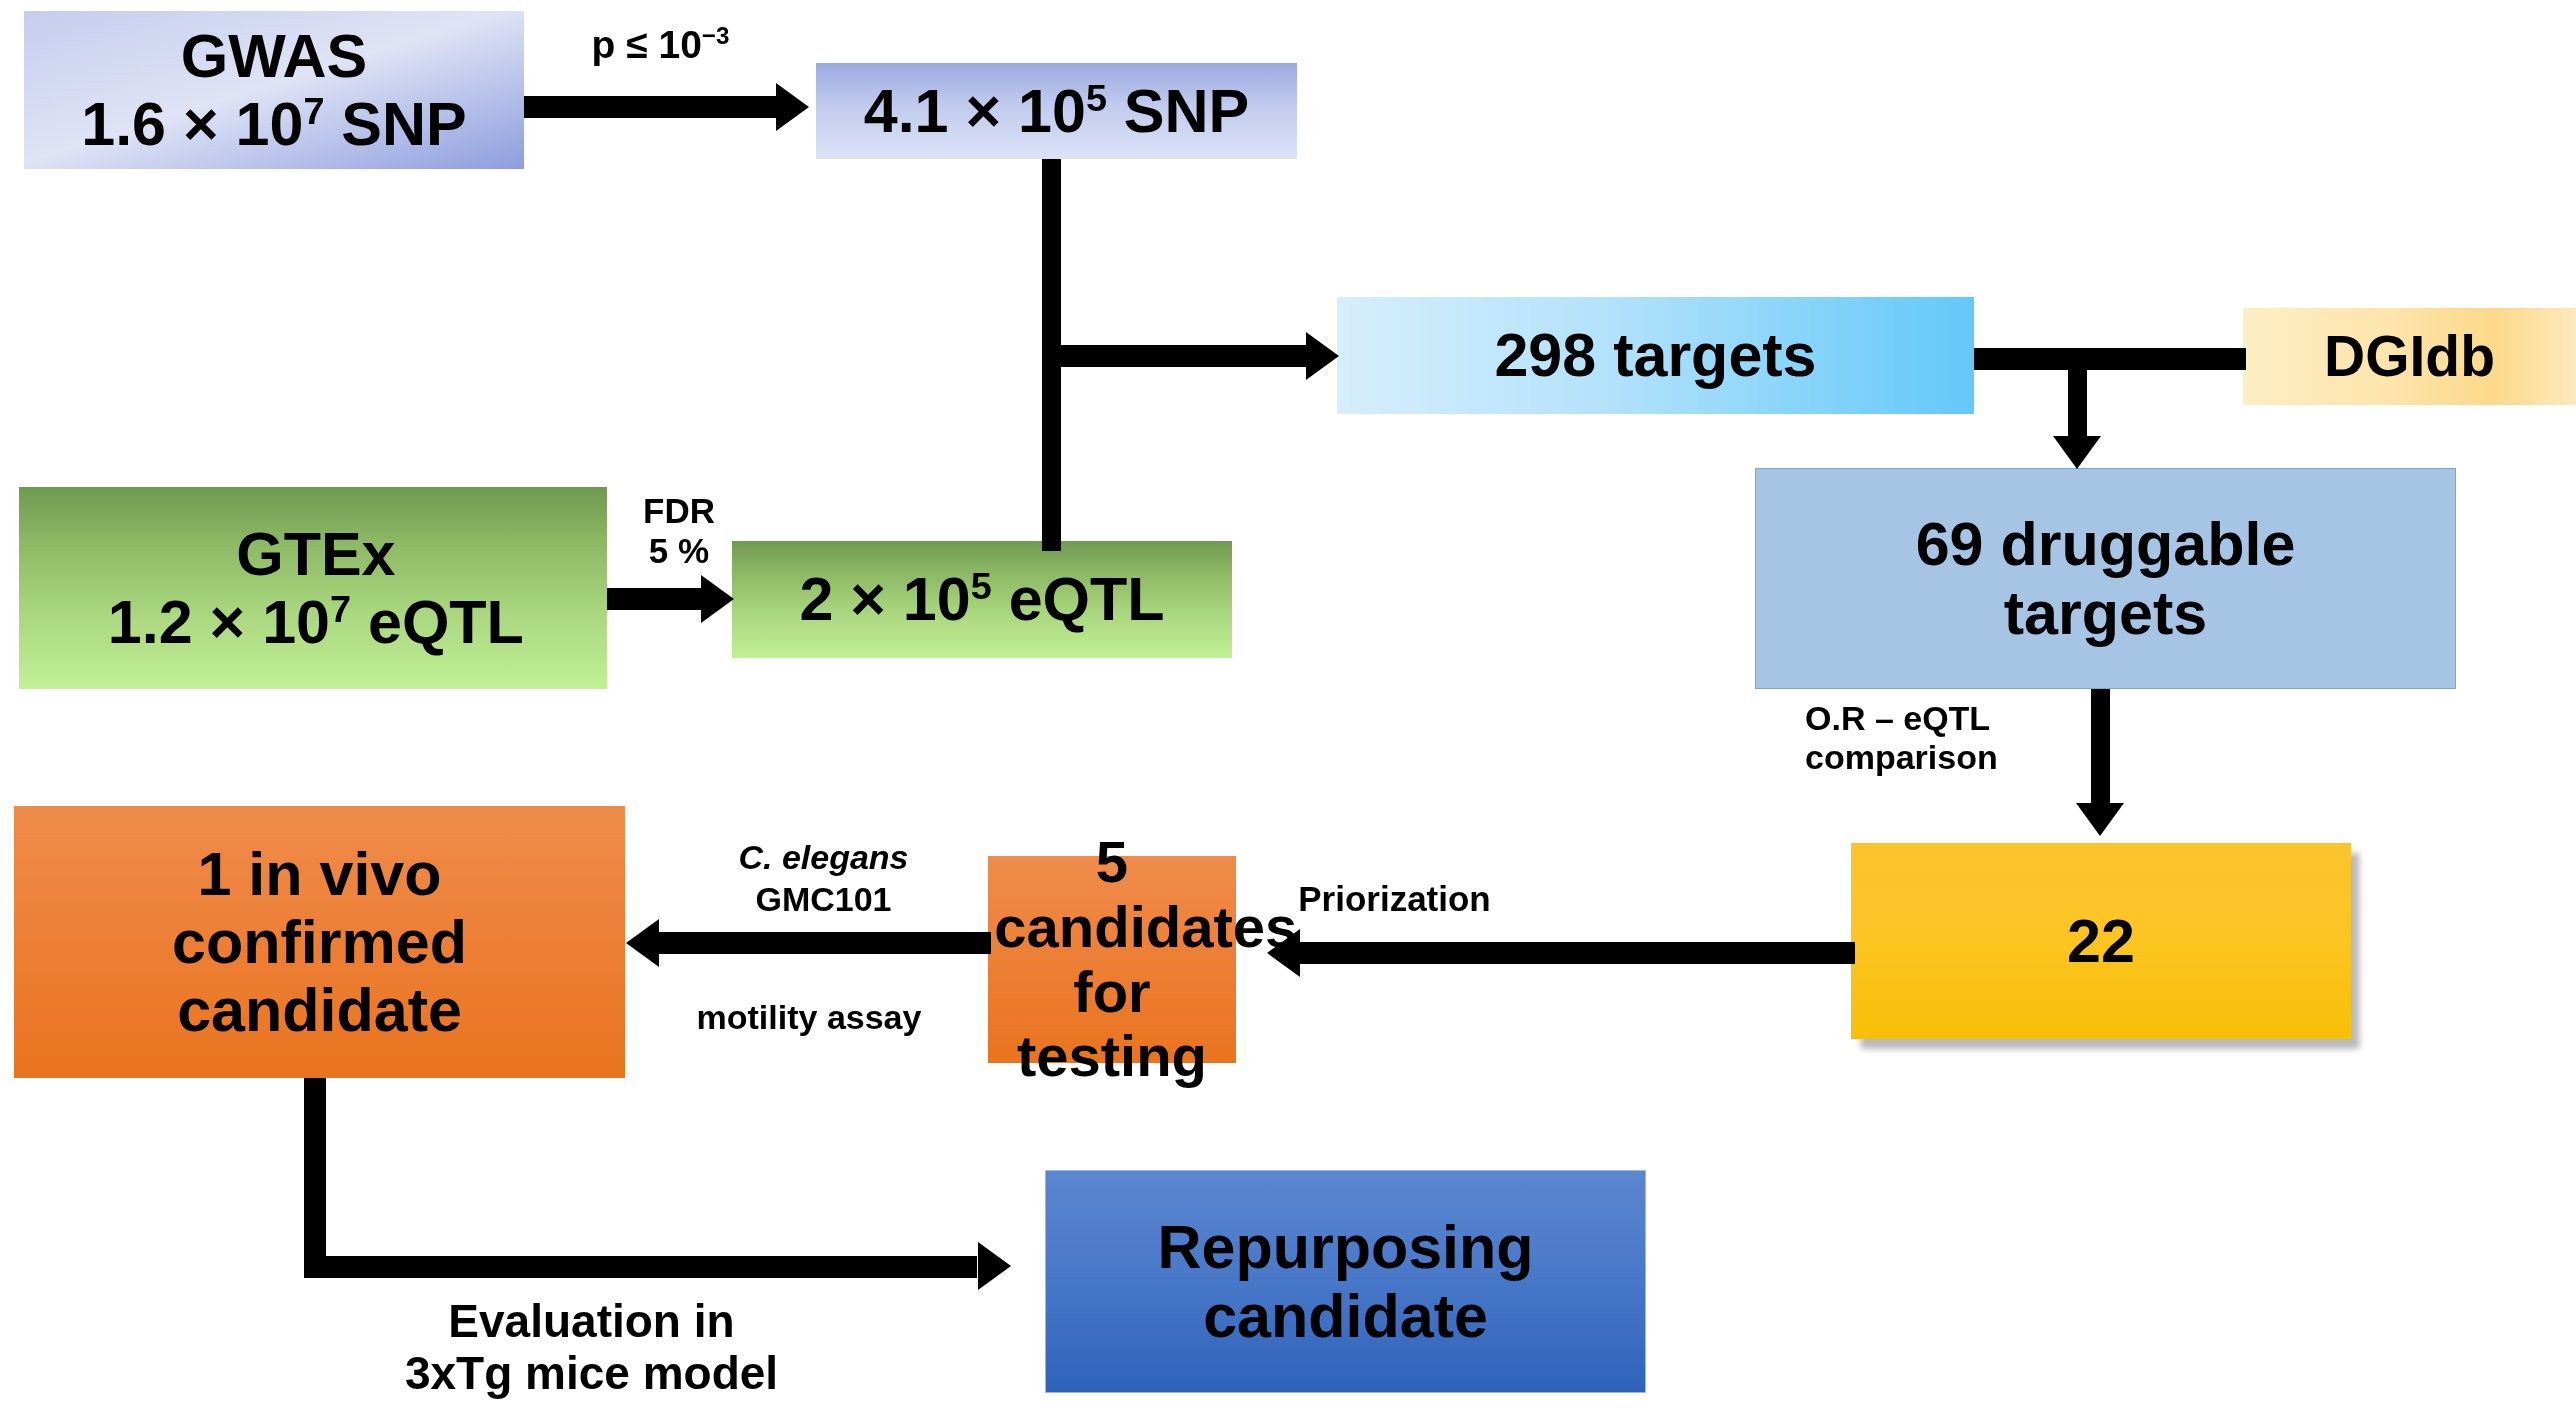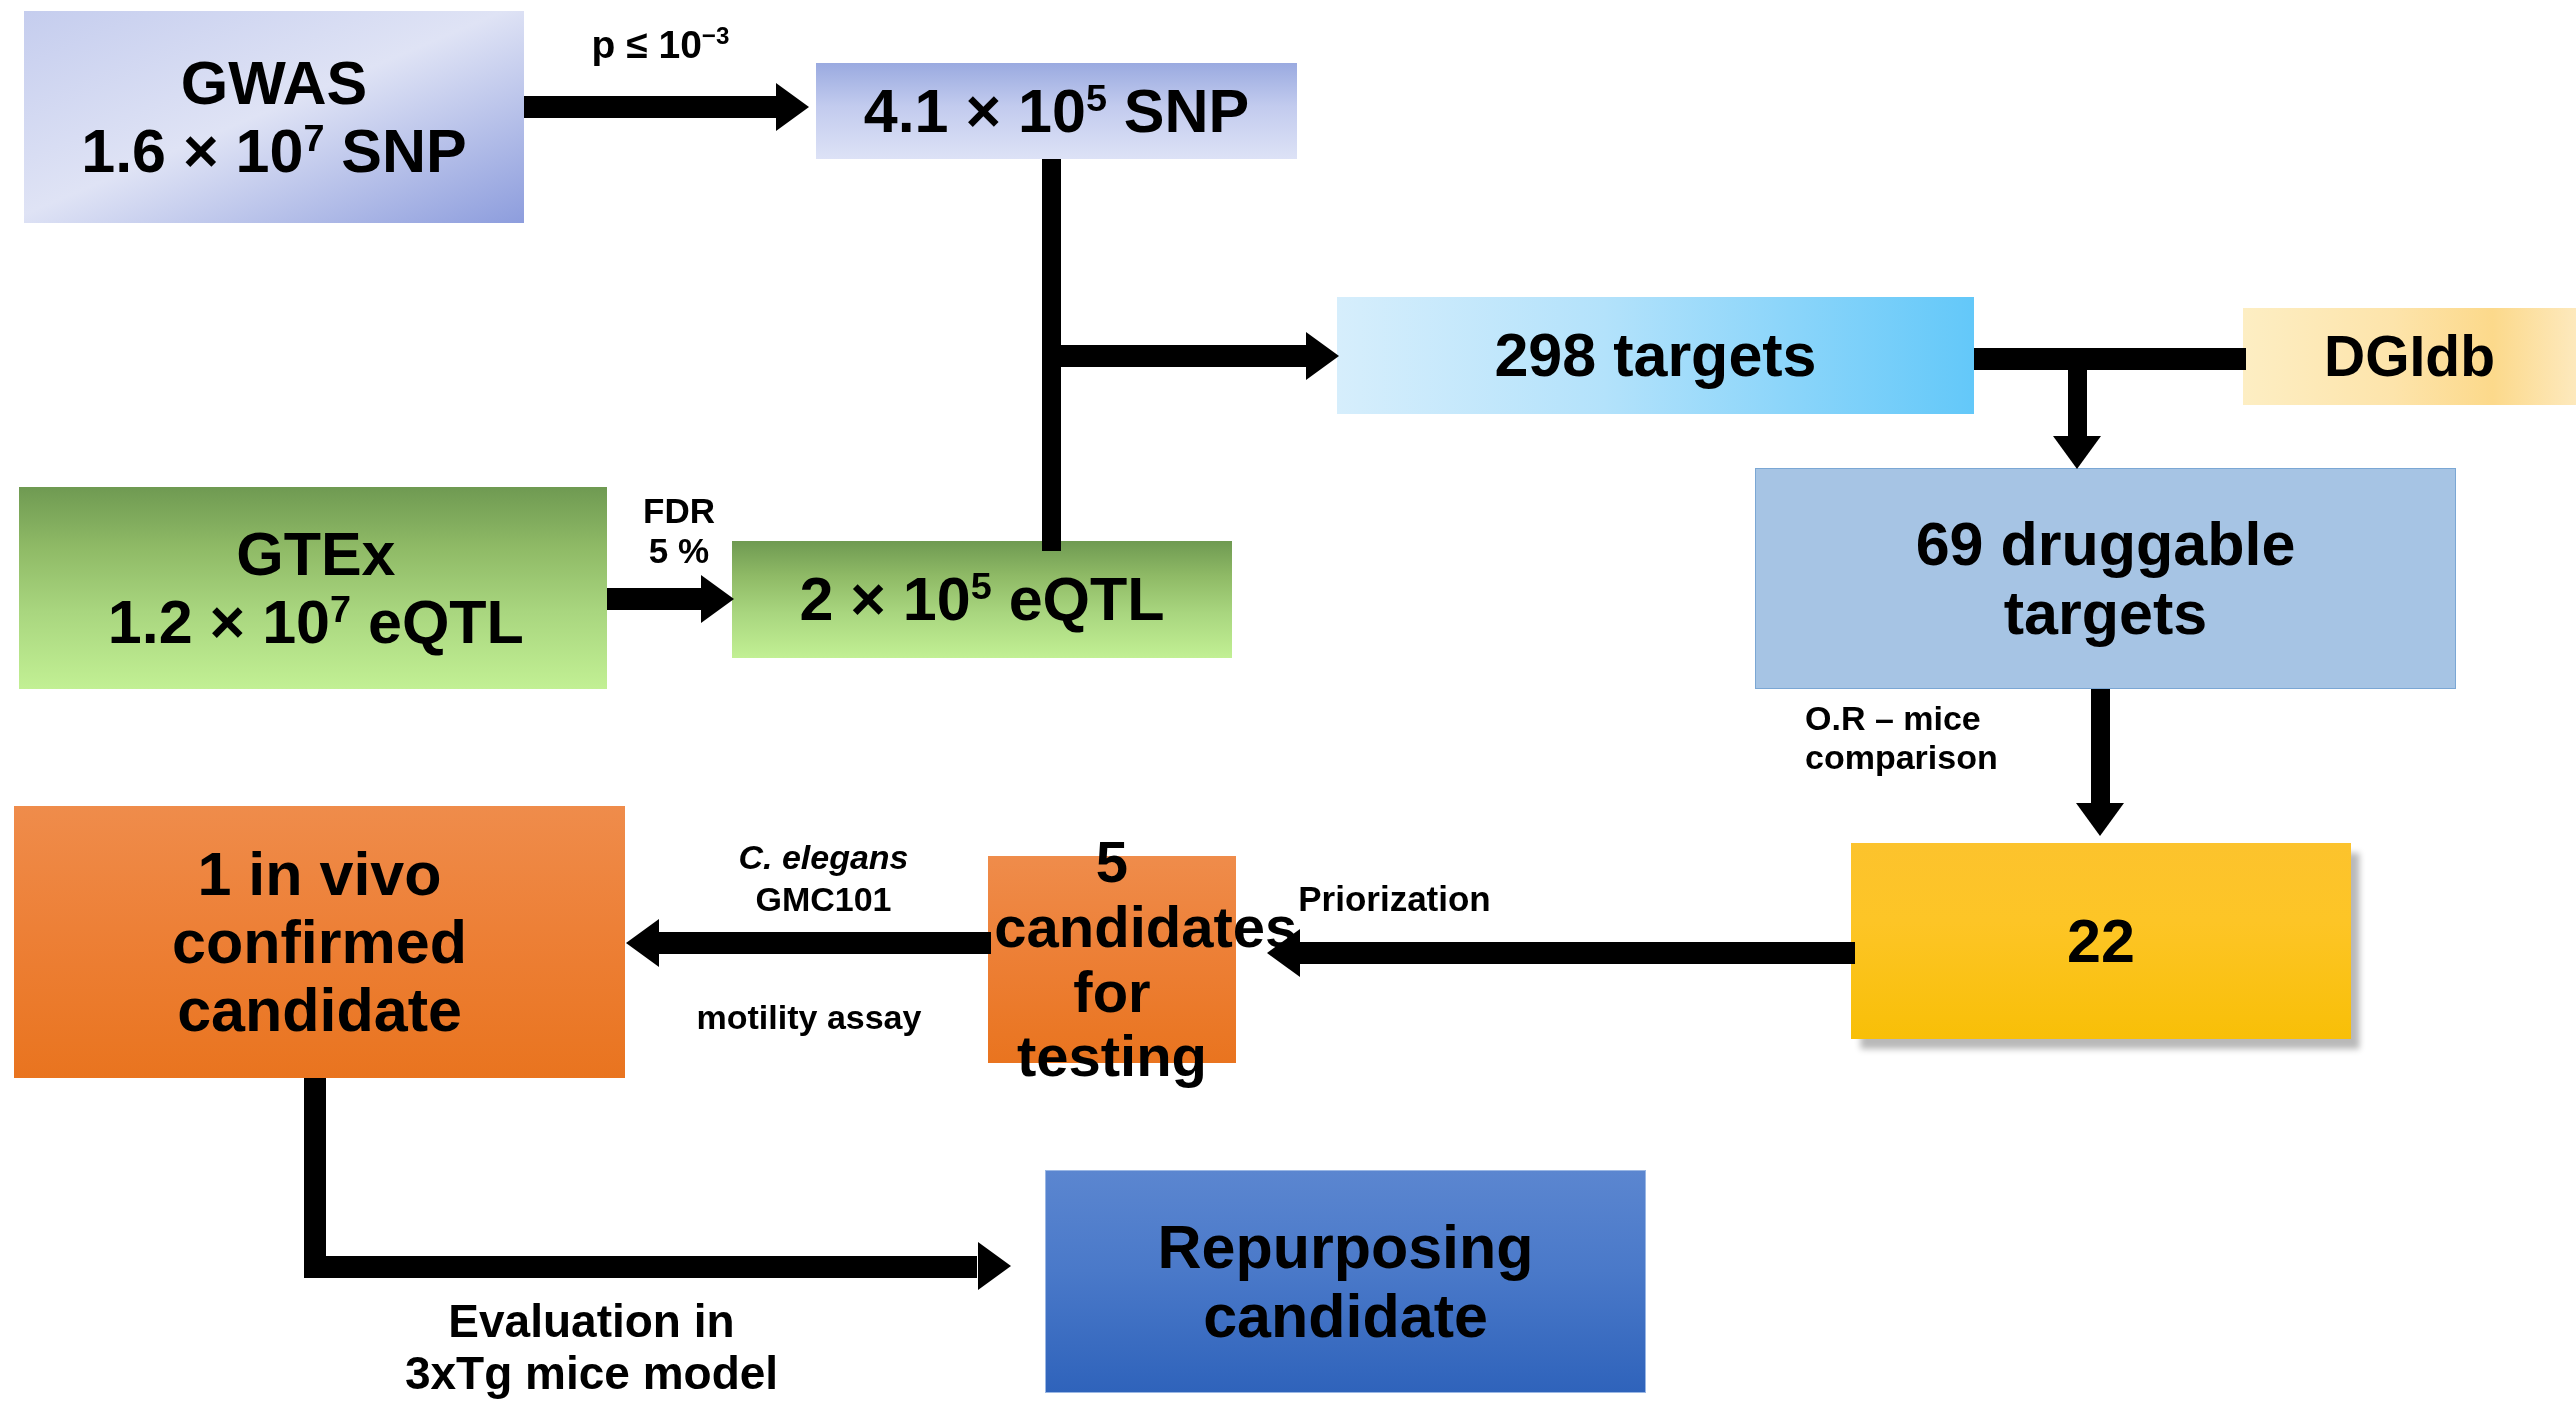--- a/index.html
+++ b/index.html
@@ -60,21 +60,21 @@
     white-space: nowrap;
   }
   .elabel.ital { font-style: italic; font-weight: bold; }
   .elabel.plain { font-weight: bold; }
 </style>
 </head>
 <body>
 
 <div id="stage">
 
-  <div class="node fill-gwas" style="left:24px; top:11.4px; width:500px; height:212px; font-size:61px;">
+  <div class="node fill-gwas" style="left:24px; top:11.4px; width:500px; height:158px; font-size:61px;">
     <div class="txt">
       <span>GWAS</span><br>
       <span><span>1.6 × 10</span><span class="sup">7</span><span> SNP</span></span>
     </div>
   </div>
 
   <div class="node fill-snp" style="left:816px; top:63px; width:481px; height:96px; font-size:61px;">
     <div class="txt">
       <span>4.1 × 10</span><span class="sup">5</span><span> SNP</span>
     </div>
@@ -155,21 +155,21 @@
   </div>
 
   <div class="line" style="left:1974px; top:348px; width:272px; height:21.5px;"></div>
 
   <div class="line" style="left:2068px; top:369px; width:19px; height:76px;"></div>
   <div class="arrow arrow-d" style="left:2053px; top:436px;"></div>
 
   <div class="line" style="left:2091px; top:689px; width:19px; height:120px;"></div>
   <div class="arrow arrow-d" style="left:2076px; top:803px;"></div>
   <div class="elabel" style="left:1805px; top:699px; width:278px; font-size:34px; text-align:left;">
-    <span>O.R – mice</span><br>
+    <span>O.R – eQTL</span><br>
     <span>comparison</span>
   </div>
 
   <div class="line" style="left:1299px; top:942px; width:556px; height:21.5px;"></div>
   <div class="arrow arrow-l" style="left:1267px; top:929px;"></div>
   <div class="elabel" style="left:1268px; top:879px; width:253px; font-size:35px;">
     <span>Priorization</span>
   </div>
 
   <div class="line" style="left:659px; top:932px; width:332px; height:21.5px;"></div>

